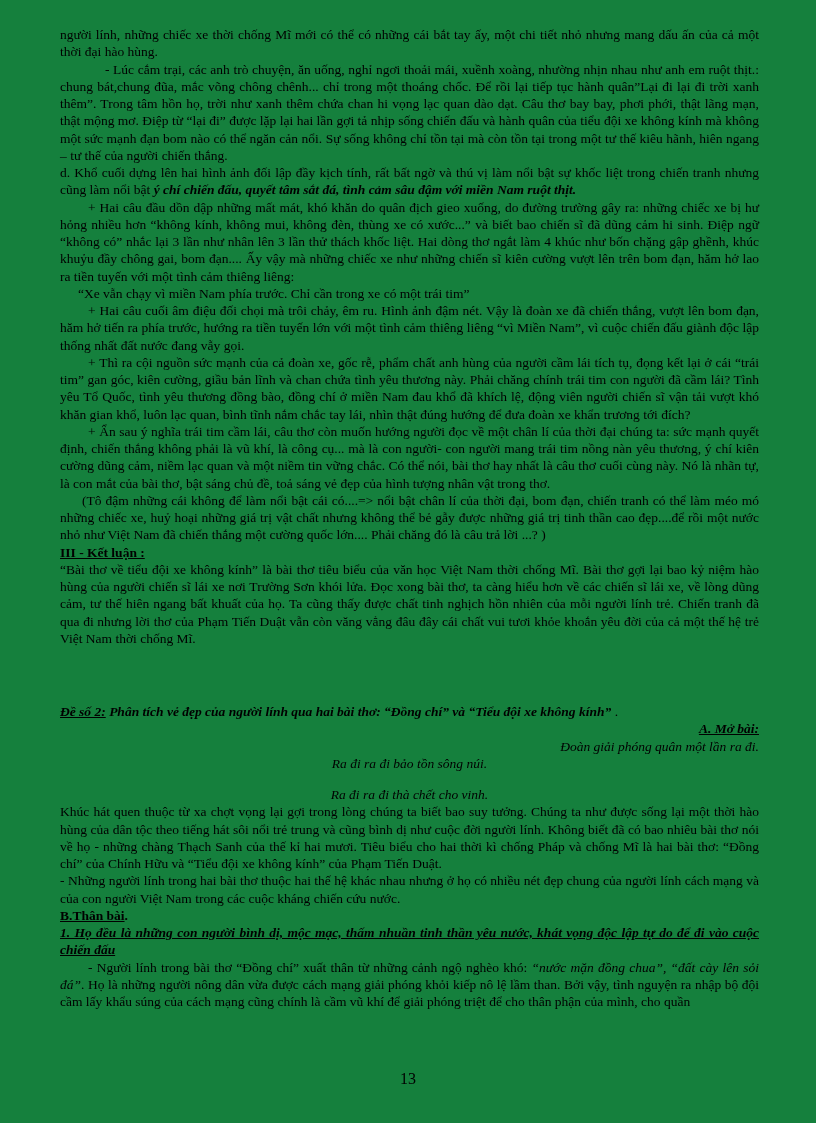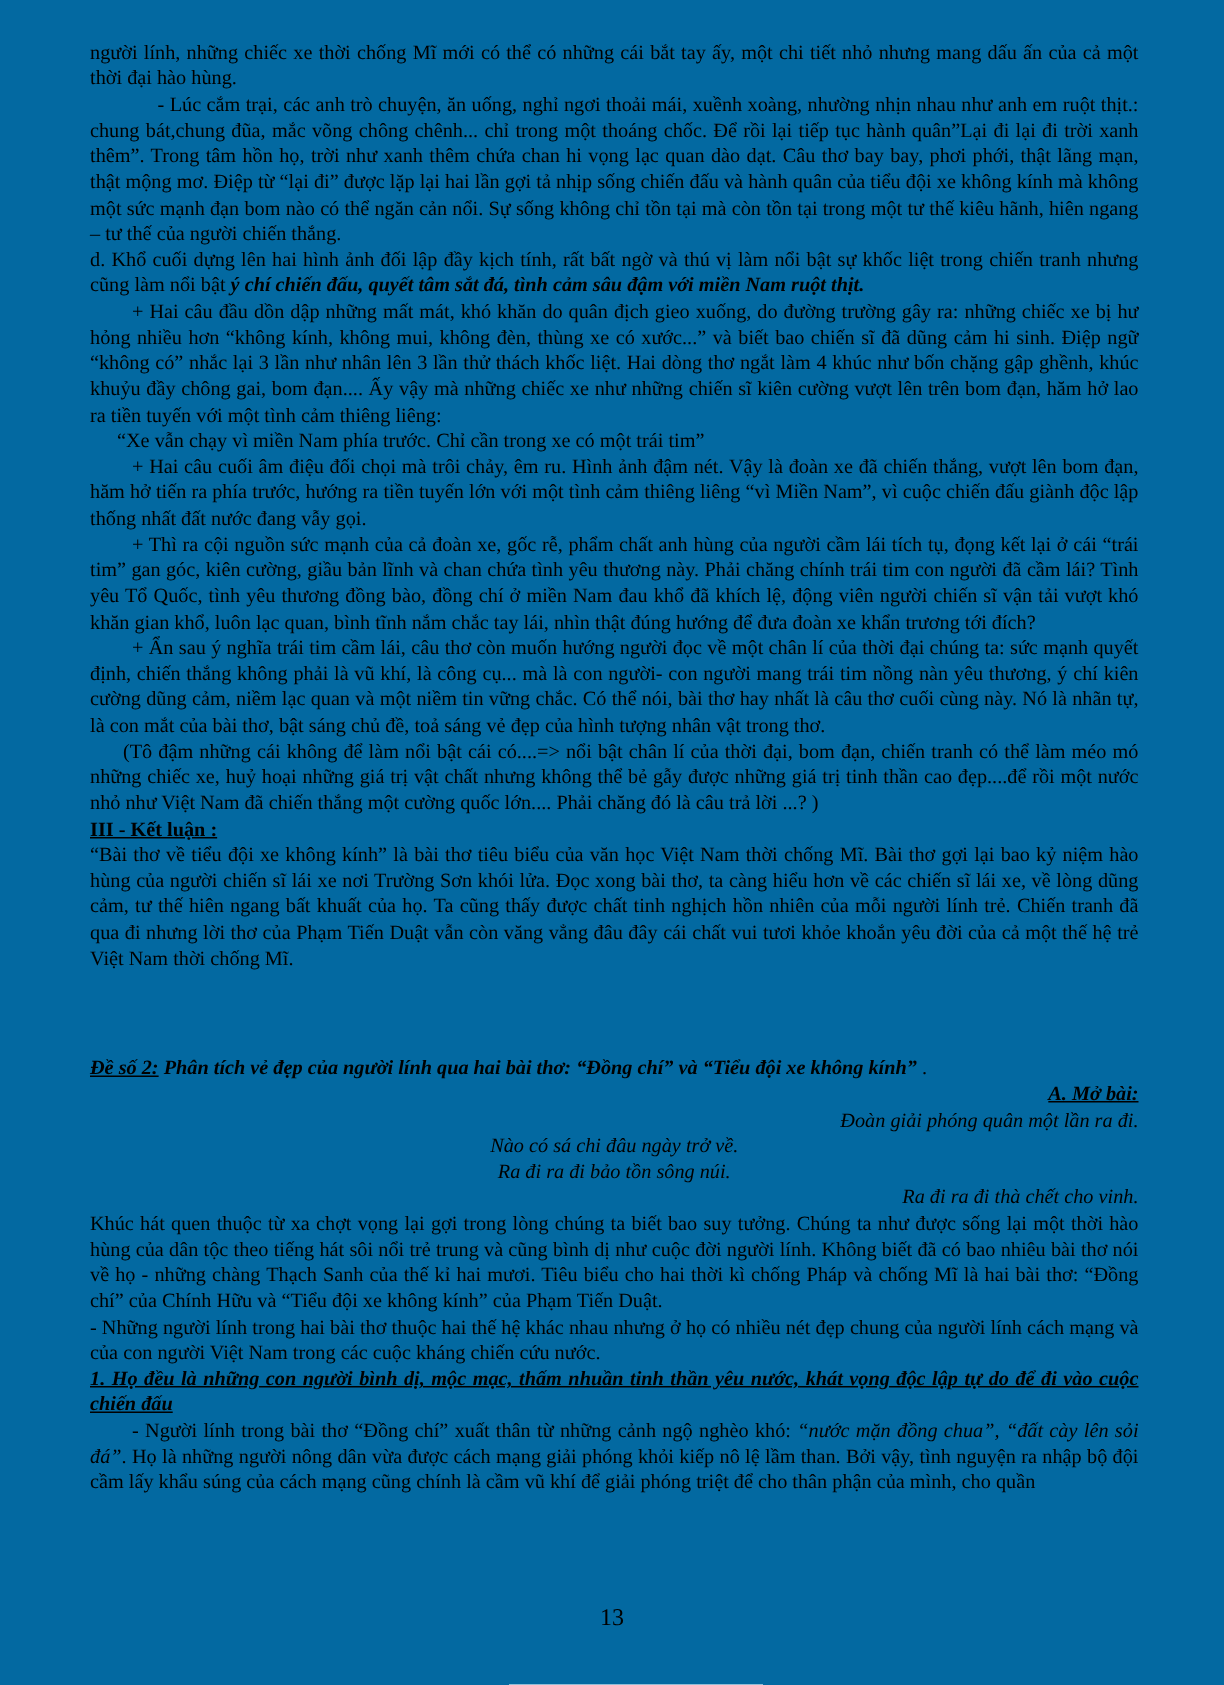--- a/index.html
+++ b/index.html
@@ -1,19 +1,19 @@
 <!DOCTYPE html>
 <html><head>
 <meta charset="utf-8">
 <style>
   html,body{margin:0;padding:0;background:#ffffff;}
   .page{
     position:relative;
     width:816px;height:1123px;
-    background:#0369a1;
+    background:#15803d;
     color:#000;
     font-family:"Liberation Serif","DejaVu Serif",serif;
     font-size:13.5px;
     line-height:17.25px;
     overflow:hidden;
   }
   .content{
     position:absolute;left:60px;top:26px;width:699px;
   }
   .doc-p{margin:0;text-align:justify;}
@@ -37,22 +37,22 @@
       <p class="doc-p" style="text-indent: 18px;"><span>“Xe vẫn chạy vì miền Nam phía trước. Chỉ cần trong xe có một trái tim”</span></p>
       <p class="doc-p" style="text-indent: 28px;"><span>+ Hai câu cuối âm điệu đối chọi mà trôi chảy, êm ru. Hình ảnh đậm nét. Vậy là đoàn xe đã chiến thắng, vượt lên bom đạn, hăm hở tiến ra phía trước, hướng ra tiền tuyến lớn với một tình cảm thiêng liêng “vì Miền Nam”, vì cuộc chiến đấu giành độc lập thống nhất đất nước đang vẫy gọi.</span></p>
       <p class="doc-p" style="text-indent: 28px;"><span>+ Thì ra cội nguồn sức mạnh của cả đoàn xe, gốc rễ, phẩm chất anh hùng của người cầm lái tích tụ, đọng kết lại ở cái “trái tim” gan góc, kiên cường, giầu bản lĩnh và chan chứa tình yêu thương này. Phải chăng chính trái tim con người đã cầm lái? Tình yêu Tổ Quốc, tình yêu thương đồng bào, đồng chí ở miền Nam đau khổ đã khích lệ, động viên người chiến sĩ vận tải vượt khó khăn gian khổ, luôn lạc quan, bình tĩnh nắm chắc tay lái, nhìn thật đúng hướng để đưa đoàn xe khẩn trương tới đích?</span></p>
       <p class="doc-p" style="text-indent: 28px;"><span>+ Ẩn sau ý nghĩa trái tim cầm lái,  câu thơ còn muốn hướng người đọc về một chân lí  của thời đại chúng ta: sức mạnh quyết định,  chiến thắng không phải là vũ khí,  là công cụ... mà là con người- con người mang trái tim nồng nàn yêu thương,  ý chí kiên cường dũng cảm, niềm lạc quan và một niềm tin vững chắc. Có thể nói,  bài thơ hay nhất là câu thơ cuối cùng này. Nó là nhãn tự, là con mắt của bài thơ, bật sáng chủ đề, toả sáng vẻ đẹp của hình tượng nhân vật trong thơ.</span></p>
       <p class="doc-p" style="text-indent: 22px;"><span>(Tô đậm những cái không để làm nổi bật cái có....=&gt; nổi bật chân lí của thời đại, bom đạn, chiến tranh có thể làm méo mó những chiếc xe, huỷ hoại những giá trị vật chất nhưng không thể bẻ gẫy được những giá trị tinh thần cao đẹp....để rồi một nước nhỏ như Việt Nam đã chiến thắng một cường quốc lớn.... Phải chăng đó là câu trả lời  ...? )</span></p>
       <p class="doc-p" style="text-align: left;"><span class="r-b r-u">III - Kết luận :</span></p>
       <p class="doc-p"><span>“Bài thơ về tiểu đội xe không kính” là bài thơ tiêu biểu của văn học Việt Nam thời chống Mĩ. Bài thơ gợi lại bao kỷ niệm hào hùng của người chiến sĩ lái xe nơi Trường Sơn khói lửa. Đọc xong bài thơ, ta càng hiểu hơn về các chiến sĩ lái xe, về lòng dũng cảm, tư thế hiên ngang bất khuất của họ. Ta cũng thấy được chất tinh nghịch  hồn nhiên của mỗi người lính trẻ. Chiến tranh đã qua đi nhưng lời thơ của Phạm Tiến Duật vẫn còn văng vẳng đâu đây cái chất vui tươi khỏe khoắn yêu đời của cả một thế hệ trẻ Việt Nam thời chống Mĩ.</span></p>
       <p class="doc-p" style="text-align: left; margin-top: 56px;"><span class="r-b r-i r-u">Đề số 2:</span><span class="r-b r-i"> Phân tích vẻ đẹp của người lính qua hai bài thơ:  “Đồng chí” và “Tiểu đội xe không kính”</span><span> .</span></p>
       <p class="doc-p" style="text-align: right; font-style: italic;"><span class="r-b r-u">A. Mở bài:</span></p>
       <p class="doc-p" style="text-align: right;"><span class="r-i">Đoàn giải phóng quân một lần ra đi.</span></p>
-      <p class="doc-p" style="text-align: center;"><span class="r-i">Nào có sá chi đâu ngày trở về.</span></p>
       <p class="doc-p" style="text-align: center;"><span class="r-i">Ra đi ra đi bảo tồn sông núi.</span></p>
-      <p class="doc-p" style="text-align: right;"><span class="r-i">Ra đi ra đi thà chết cho vinh.</span></p>
+      <p class="doc-p" style="text-align: center; margin-top: 14px;"><span class="r-i">Ra đi ra đi thà chết cho vinh.</span></p>
       <p class="doc-p"><span>Khúc hát quen thuộc từ xa chợt vọng lại gợi trong lòng chúng ta biết bao suy tưởng. Chúng ta như được sống lại một thời hào hùng của dân tộc theo tiếng hát sôi nổi trẻ trung và cũng bình dị như cuộc đời người lính. Không biết đã có bao nhiêu bài thơ nói về họ - những chàng Thạch Sanh của thế kỉ hai mươi. Tiêu biểu cho hai thời kì chống Pháp và chống Mĩ là hai bài thơ: “Đồng chí” của Chính Hữu và “Tiểu đội xe không kính”  của Phạm Tiến Duật.</span></p>
       <p class="doc-p"><span>- Những người lính  trong hai bài thơ thuộc hai thế hệ khác nhau nhưng ở họ có nhiều nét đẹp chung của người lính  cách mạng và của con người Việt Nam trong các cuộc kháng chiến cứu nước.</span></p>
+      <p class="doc-p" style="text-align: left;"><span class="r-b r-u">B.Thân bài</span><span class="r-b">.</span></p>
       <p class="doc-p"><span class="r-b r-i r-u">1.  Họ đều là những con người bình dị, mộc mạc, thấm nhuần tinh thần yêu nước, khát vọng độc lập tự do để  đi vào cuộc chiến đấu</span></p>
       <p class="doc-p" style="text-indent: 28px;"><span>- Người lính  trong bài thơ “Đồng chí” xuất thân từ những cảnh ngộ nghèo khó: </span><span class="r-i">“nước mặn đồng chua”,  “đất cày lên sỏi đá”</span><span>. Họ là những người nông dân vừa được cách mạng giải phóng khỏi kiếp nô lệ lầm than. Bởi vậy, tình nguyện ra nhập bộ đội cầm lấy khẩu súng của cách mạng cũng chính là cầm vũ khí để giải phóng triệt để cho thân phận của mình,  cho quần</span></p>
     </div>
   <div class="page-number">13</div>
 </div>
 
 </body></html>

